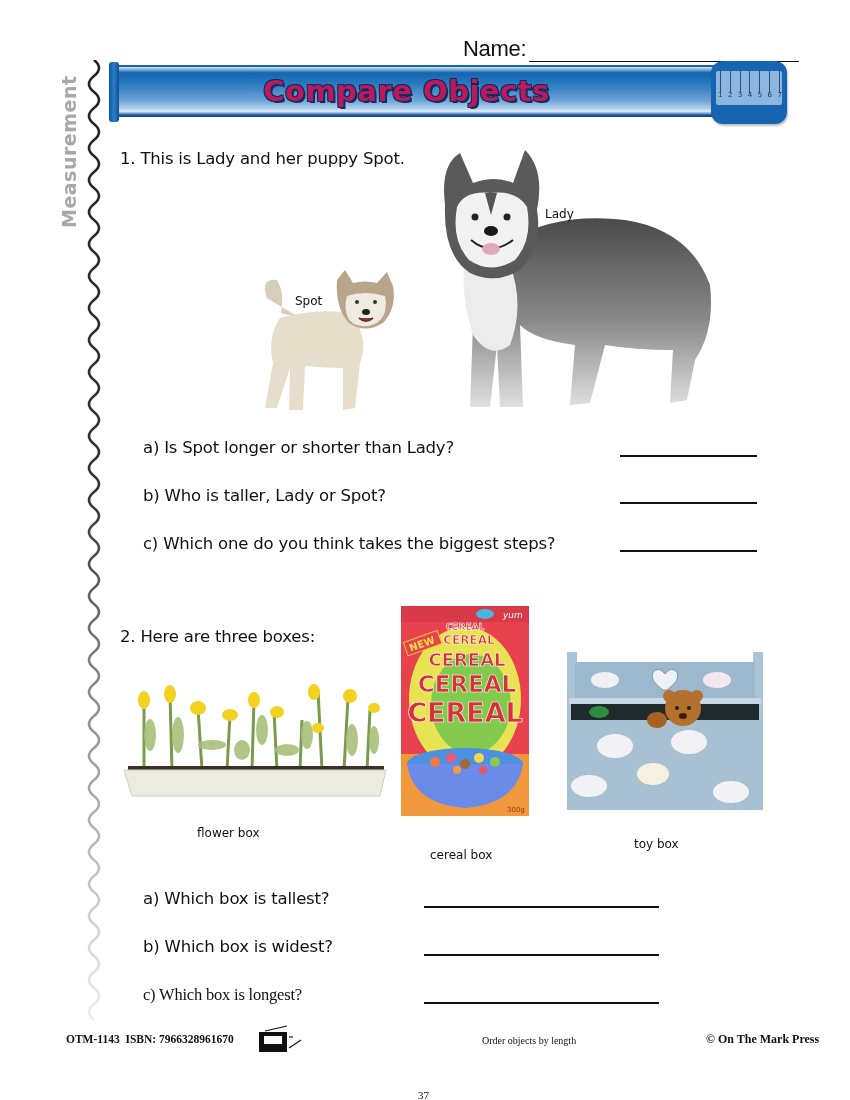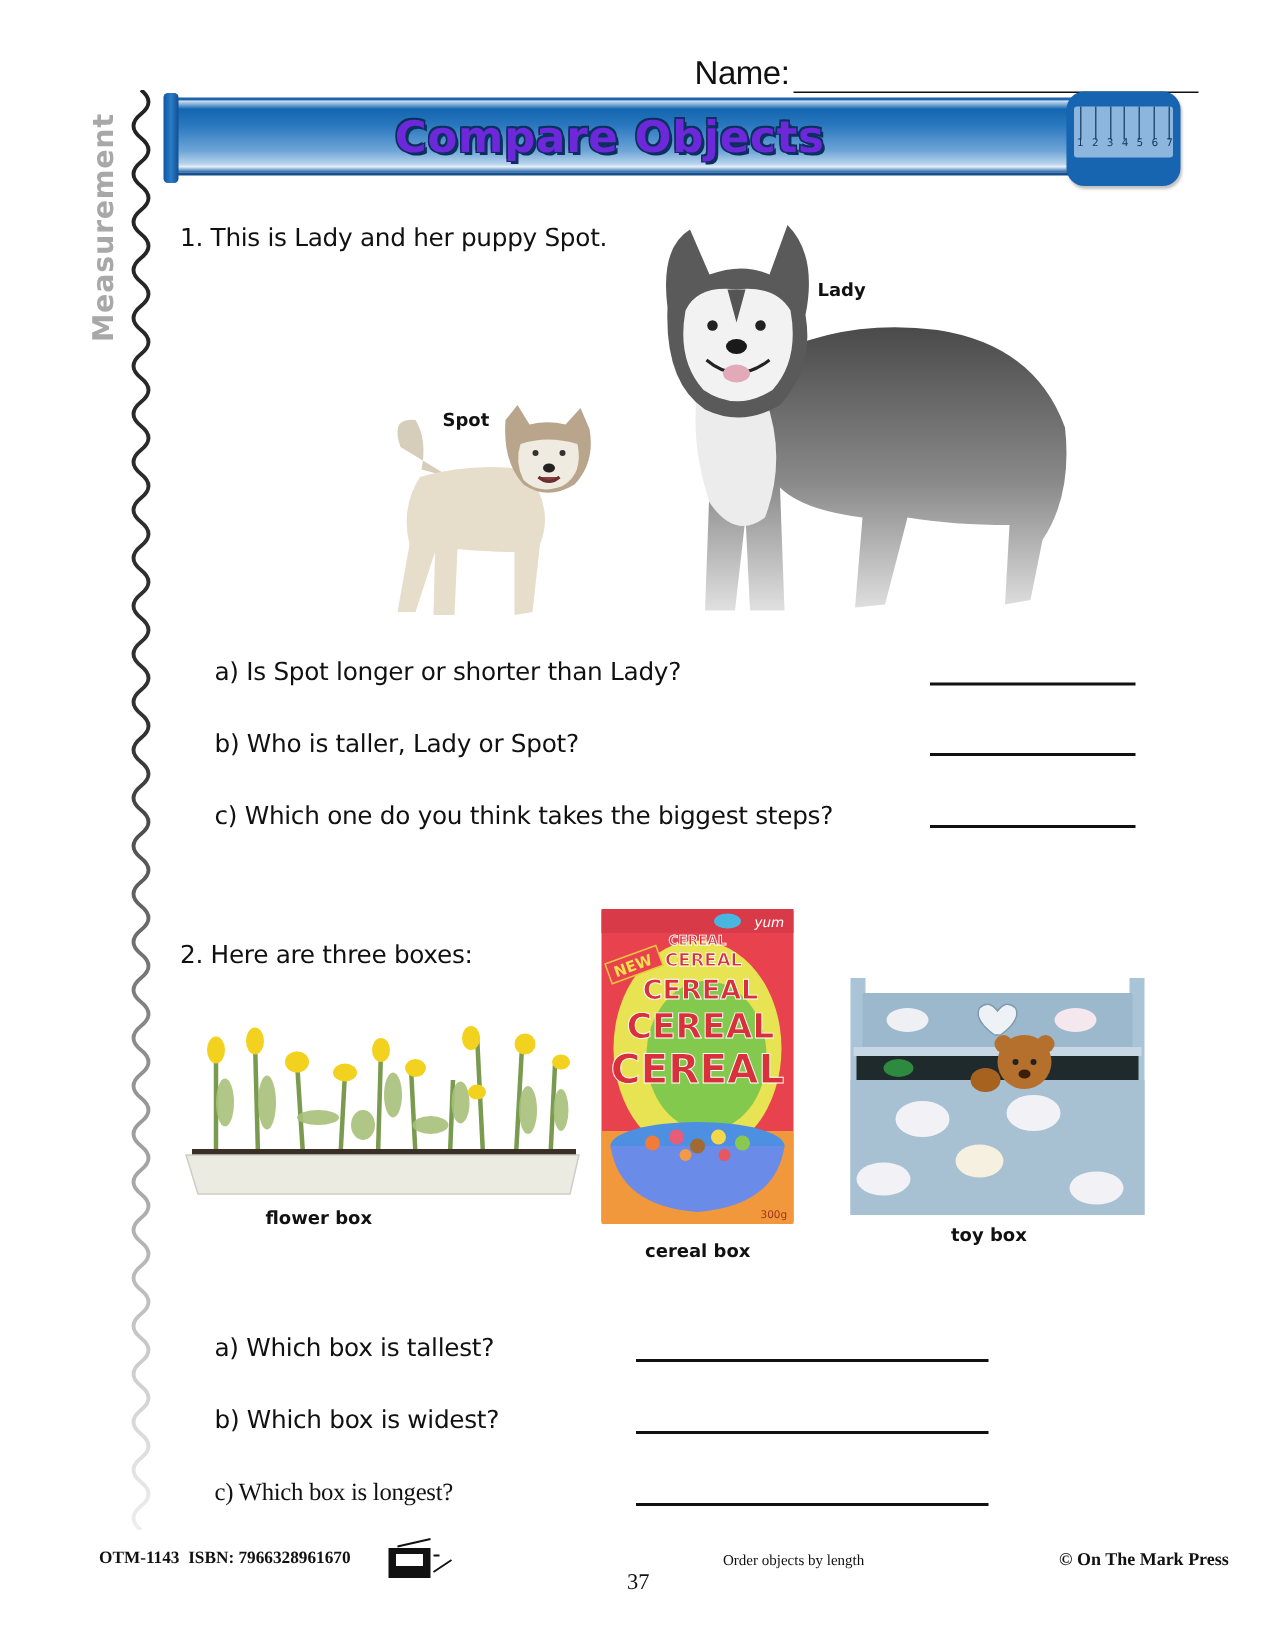--- a/index.html
+++ b/index.html
@@ -22,21 +22,21 @@
   }
   .title-cap {
     left: 109px; top: 62px; width: 10px; height: 60px;
     background: linear-gradient(to right, #0e56a2, #2b7cc8, #0f4f94);
     border-radius: 3px;
   }
   .title-text {
     left: 112px; top: 68px; width: 589px; height: 46px;
     display: flex; align-items: center; justify-content: center;
     font-family: "DejaVu Sans", sans-serif; font-weight: bold; font-size: 29px;
-    color: #6d28d9; letter-spacing: 0.5px;
+    color: #be185d; letter-spacing: 0.5px;
     text-shadow: 2px 2px 0 #0b2f5e, -1px -1px 0 #0b2f5e, 1px -1px 0 #0b2f5e, -1px 1px 0 #0b2f5e;
   }
   .ruler-badge {
     left: 711px; top: 61px; width: 76px; height: 63px;
     background: #1764b0; border-radius: 12px;
     box-shadow: 1px 2px 2px rgba(0,0,0,0.25);
   }
   .ruler-inner {
     position: absolute; left: 5px; top: 10px; width: 66px; height: 34px;
     background: #8cb6de; border-radius: 2px;
@@ -49,21 +49,21 @@
   .side-label {
     left: 58px; top: 228px;
     transform: rotate(-90deg); transform-origin: left top;
     font-family: "DejaVu Sans", sans-serif; font-weight: bold; font-size: 19px;
     color: #a8a8a8; letter-spacing: 0.5px; white-space: nowrap;
   }
   .wavy { left: 80px; top: 60px; width: 30px; height: 960px; }
 
   
   .q-text { font-family: "DejaVu Sans", sans-serif; font-size: 16.5px; color: #111; white-space: nowrap; letter-spacing: -0.2px; }
-  .pic-label { font-family: "DejaVu Sans", sans-serif; font-weight: bold; font-size: 12px; color: #111; white-space: nowrap; }
+  .pic-label { font-family: "DejaVu Sans", sans-serif; font-weight: normal; font-size: 12px; color: #111; white-space: nowrap; margin-top: 21px; }
   .answer-line { border-bottom: 2px solid #111; height: 2px; }
 
   
   .foot-serif { font-family: "Liberation Serif", serif; color: #111; white-space: nowrap; }
 </style>
 </head>
 <body>
 
 <div class="abs name-wrap">
   <span class="name-label">Name:</span>
@@ -188,21 +188,21 @@
       <ellipse cx="132" cy="20" rx="6" ry="8"></ellipse>
       <ellipse cx="155" cy="32" rx="7" ry="6"></ellipse>
     <ellipse cx="192" cy="12" rx="6" ry="8"></ellipse>
       <ellipse cx="196" cy="48" rx="6" ry="5"></ellipse>
       <ellipse cx="228" cy="16" rx="7" ry="7"></ellipse>
       <ellipse cx="252" cy="28" rx="6" ry="5"></ellipse>
   </g>
   <rect x="6" y="86" width="256" height="6" fill="#3a3028"></rect>
   <path d="M2 90 L264 90 L258 116 L10 116 Z" fill="#ecebe2" stroke="#cfcdc2" stroke-width="1"></path>
 </svg>
-<div class="abs pic-label" style="left:177px; top:805px;text-align:right;">flower box</div>
+<div class="abs pic-label" style="left:197px; top:805px;text-align:right;">flower box</div>
 
 <svg class="abs" style="left:399px; top:604px; width:132px; height:214px;" viewBox="0 0 132 214">
   <rect x="2" y="2" width="128" height="210" rx="2" fill="#e8424e"></rect>
   <rect x="2" y="2" width="128" height="16" fill="#d83a48"></rect>
   <ellipse cx="86" cy="10" rx="9" ry="5" fill="#49b6e0"></ellipse>
   <text x="104" y="14" font-size="9" fill="#fff" font-family="DejaVu Sans, sans-serif" font-style="italic">yum</text>
   <ellipse cx="66" cy="95" rx="56" ry="72" fill="#e7e352"></ellipse>
   <ellipse cx="72" cy="100" rx="40" ry="50" fill="#62c04e" opacity="0.75"></ellipse>
   <path d="M2 150 L130 150 L130 212 L2 212 Z" fill="#f2a23c" opacity="0.9"></path>
   <g transform="rotate(-20 24 40)">
@@ -269,15 +269,15 @@
 <div class="abs foot-serif" style="left:66px; top:1033px; font-size:11.5px; font-weight:bold;">
   <span>OTM-1143</span>&nbsp; <span>ISBN: 7966328961670</span>
 </div>
 <svg class="abs" style="left:257px; top:1024px; width:52px; height:30px;" viewBox="0 0 52 30">
   <rect x="2" y="8" width="28" height="20" fill="#111"></rect>
   <rect x="7" y="12" width="18" height="8" fill="#fff"></rect>
   <line x1="8" y1="7" x2="30" y2="2" stroke="#111" stroke-width="1.2"></line>
   <line x1="32" y1="24" x2="44" y2="16" stroke="#111" stroke-width="1.2"></line>
   <line x1="32" y1="13" x2="36" y2="13" stroke="#111" stroke-width="1.2"></line>
 </svg>
-<div class="abs foot-serif" style="left:418px; top:1047px; font-size:15px;">37</div>
+<div class="abs foot-serif" style="left:418px; top:1089px; font-size:11px;">37</div>
 <div class="abs foot-serif" style="left:482px; top:1035px; font-size:10px;">Order objects by length</div>
 <div class="abs foot-serif" style="left:666px; top:1032px; font-size:12px; font-weight:bold;margin-left:40px;">© On The Mark Press</div>
 
 </body></html>

